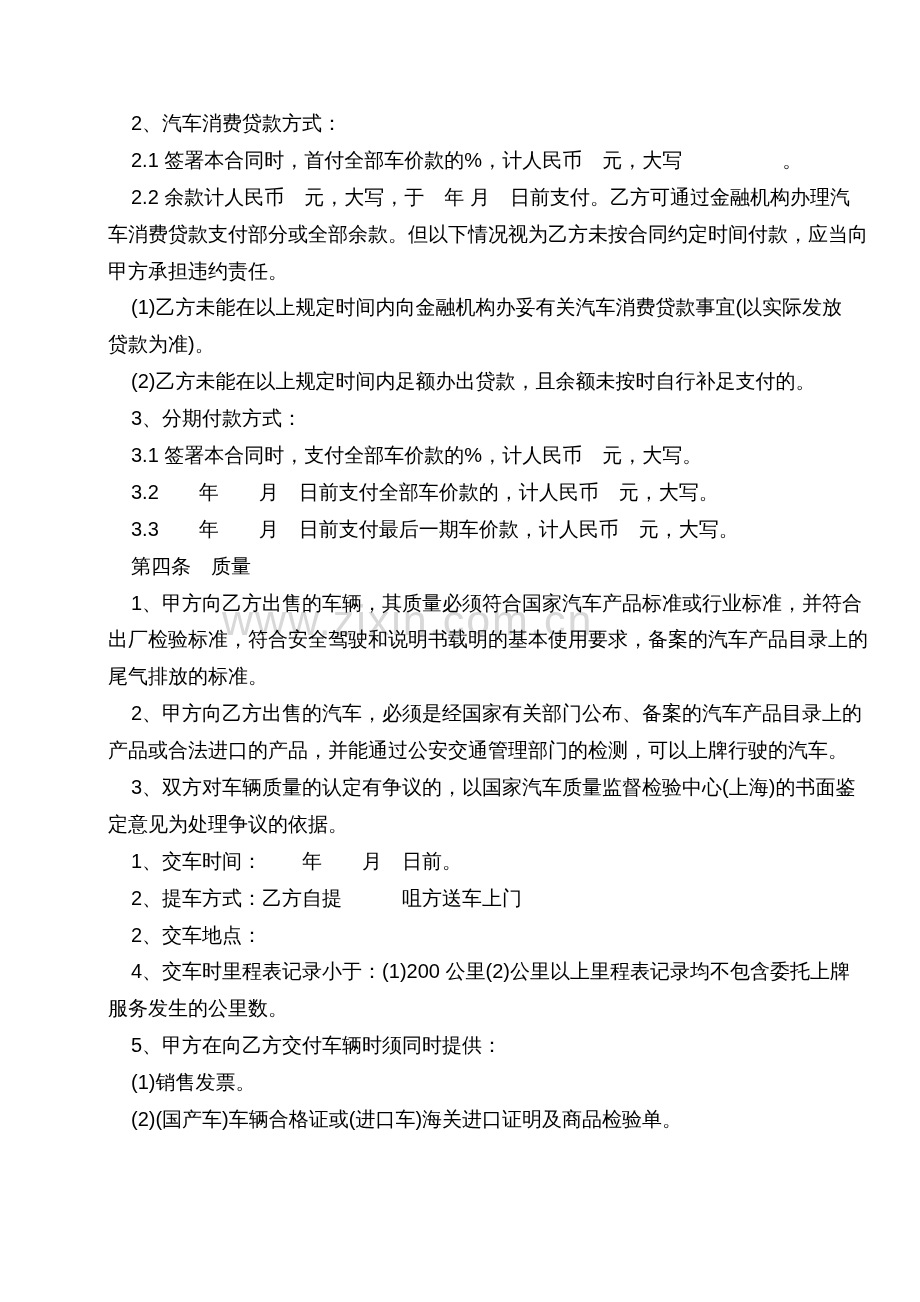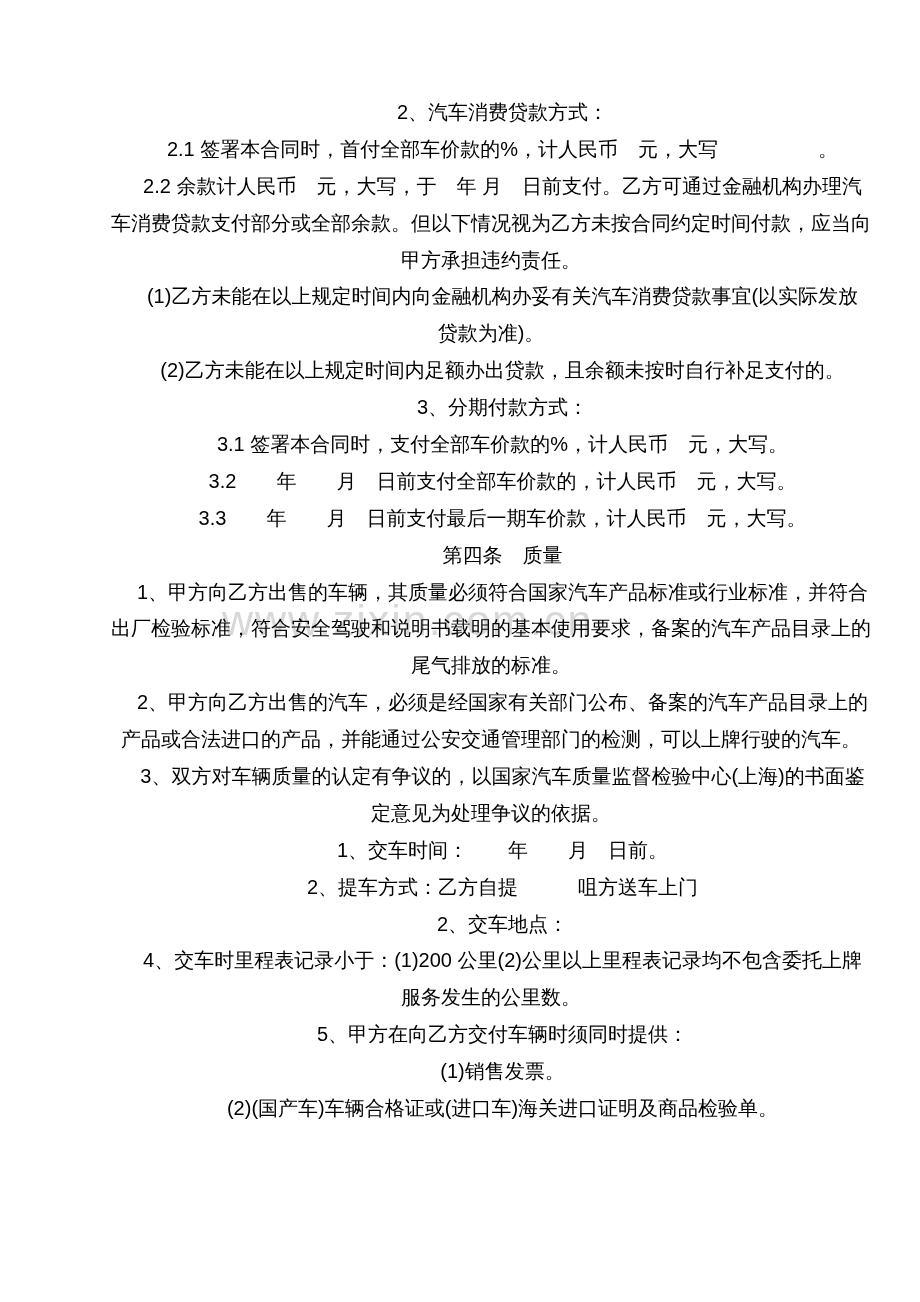--- a/index.html
+++ b/index.html
@@ -24,25 +24,24 @@
     font-size: 43px;
     font-weight: 400;
     letter-spacing: 2px;
     color: #d8d8d8;
     user-select: none;
     white-space: pre;
   }
   .content {
     position: absolute;
     left: 108px;
-    top: 94px;
+    top: 105px;
     width: 766px;
     z-index: 2;
     color: #000000;
-    text-align: center;
   }
   .line {
     height: 36.9px;
     line-height: 36.9px;
     font-size: 20px;
     white-space: pre;
     letter-spacing: 0;
     color: #000000;
   }
   .line.indent {

